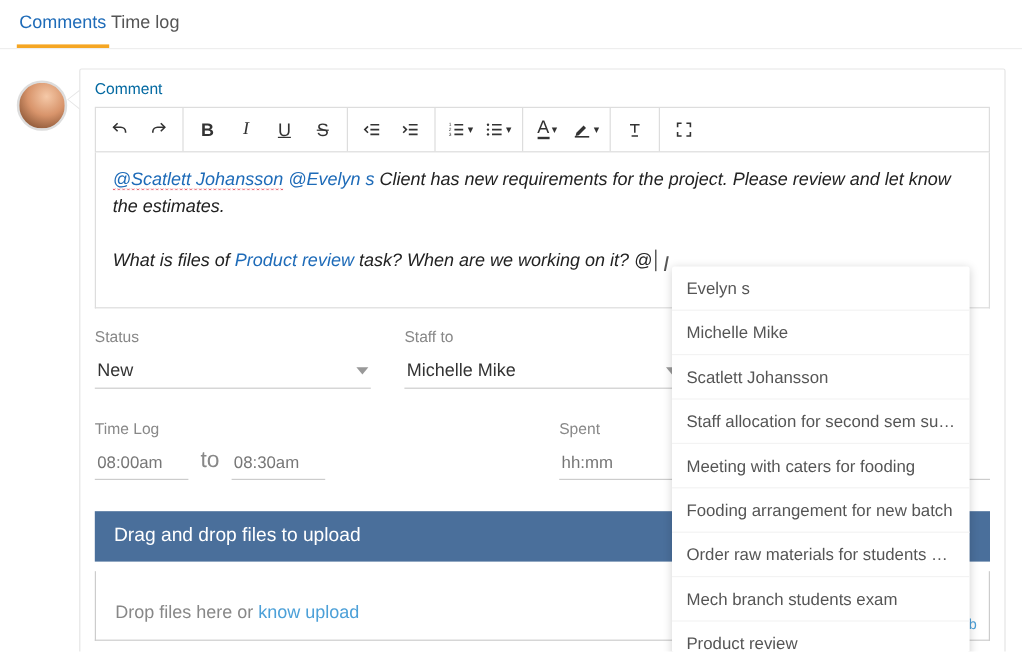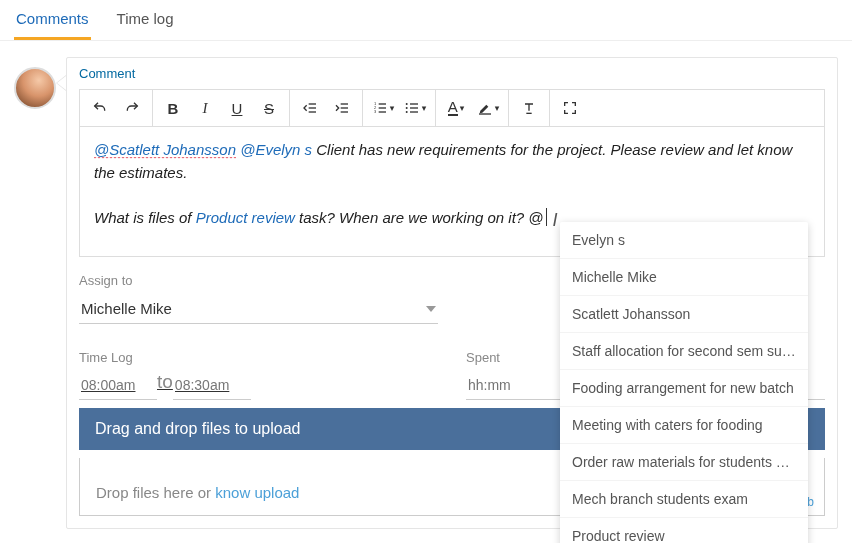--- a/index.html
+++ b/index.html
@@ -8,21 +8,20 @@
     font-size: 14px;
     color: #333;
     background: #fff;
     width: 852px;
     height: 543px;
     overflow: hidden;
     position: relative;
   }
   .tabs {
     display: flex;
-    gap: 24px;
     border-bottom: 1px solid #eee;
     padding: 0 14px;
   }
   .tab {
     padding: 10px 2px;
     font-size: 15px;
     color: #555;
     cursor: pointer;
     border-bottom: 3px solid transparent;
   }
@@ -162,38 +161,39 @@
     border-top:6px solid #999;
   }
   .time-row {
     display: flex;
     gap: 28px;
     margin-top: 18px;
   }
   .time-col { flex: 1; }
   .time-inputs {
     display: flex;
-    align-items: flex-start;
-    text-decoration: underline;
+    align-items: center;
+    gap: 10px;
   }
   .time-input {
     border: none;
     border-bottom: 1px solid #ccc;
     padding: 6px 2px;
     font-size: 14px;
     color: #777;
     width: 78px;
     background: transparent;
   }
   .to-label { color:#888; font-size:19px; padding-bottom:4px;}
   .dropzone-header {
     background: #4a6f9b;
     color: #fff;
     padding: 12px 16px;
     font-size: 16px;
+    margin-top: 18px;
   }
   .dropzone-body {
     border: 1px solid #ccc;
     border-top: none;
     padding: 26px 16px 14px 16px;
     font-size: 15px;
     color: #888;
     position: relative;
   }
   .dropzone-body .click-link { color: #4ca0d8; cursor: pointer; }
@@ -339,21 +339,28 @@
         </div>
         <br>
         <div>
           <span>What is files of </span><span class="link">Product review</span><span> task? When are we working on it? @</span><span class="caret"></span>
           <span class="text-cursor" style="margin-left:6px;">I</span>
         </div>
       </div>
 
       <div class="form-row">
         <div class="field">
-          <div class="field-label">Assign to</div>
+          <div class="field-label">Status</div>
+          <div class="select">
+            <span>New</span>
+            <span class="caret-down"></span>
+          </div>
+        </div>
+        <div class="field">
+          <div class="field-label">Staff to</div>
           <div class="select">
             <span>Michelle Mike</span>
             <span class="caret-down"></span>
           </div>
         </div>
         <div class="field"></div>
       </div>
 
       <div class="time-row">
         <div class="time-col">
@@ -377,19 +384,19 @@
       </div>
     </div>
   </div>
 </div>
 
 <div class="autocomplete">
   <div class="ac-item">Evelyn s</div>
   <div class="ac-item">Michelle Mike</div>
   <div class="ac-item">Scatlett Johansson</div>
   <div class="ac-item">Staff allocation for second sem subjects</div>
+  <div class="ac-item">Meeting with caters for fooding</div>
   <div class="ac-item">Fooding arrangement for new batch</div>
-  <div class="ac-item">Meeting with caters for fooding</div>
   <div class="ac-item">Order raw materials for students uniform</div>
   <div class="ac-item">Mech branch students exam</div>
   <div class="ac-item">Product review</div>
 
 </div>
 
 </body></html>

